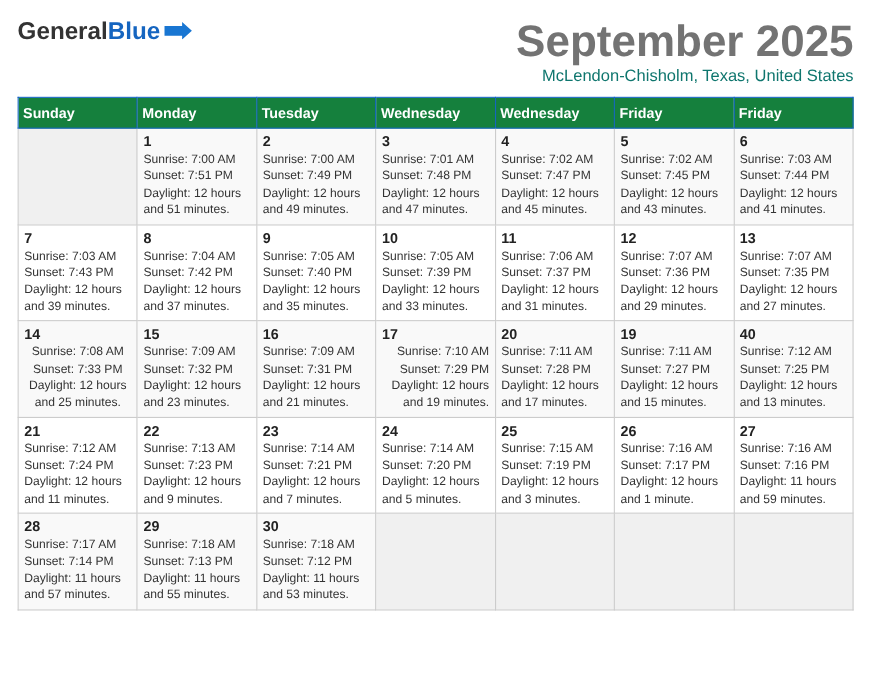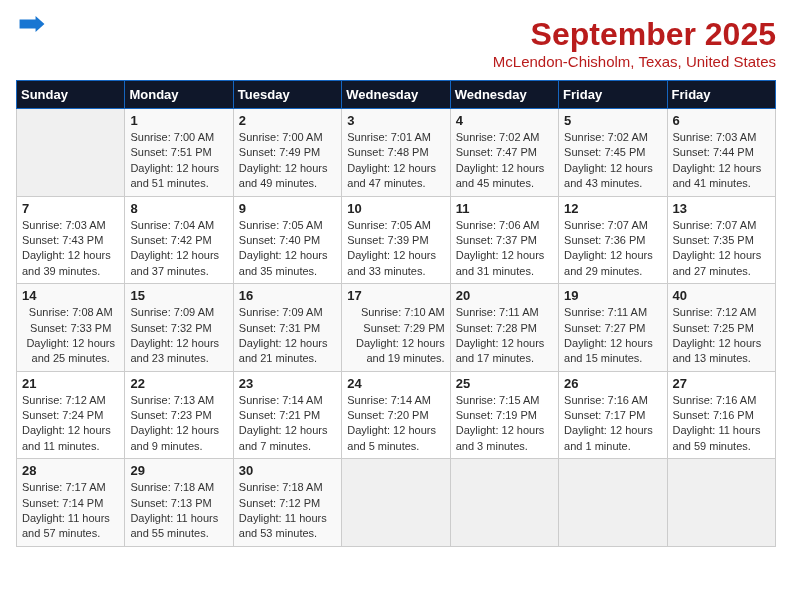--- a/index.html
+++ b/index.html
@@ -30,35 +30,35 @@
     .logo-text span.blue { color: #1565c0; }
     .logo-arrow {
       width: 28px;
       height: 16px;
       margin-left: 2px;
     }
     .title-area {
       text-align: right;
     }
     .month-title {
-      font-size: 32px;
+      font-size: 40px;
       font-weight: bold;
-      color: #b91c1c;
+      color: #737373;
     }
     .location-title {
       font-size: 15px;
-      color: #b91c1c;
+      color: #0f766e;
     }
     table {
       width: 100%;
       border-collapse: collapse;
       font-size: 11px;
     }
     thead tr th {
-      background: #0f172a;
+      background: #15803d;
       color: #fff;
       padding: 6px 4px;
       text-align: left;
       font-size: 13px;
       font-weight: bold;
       border: 1px solid #1565c0;
     }
     tbody tr td {
       border: 1px solid #ccc;
       vertical-align: top;
@@ -85,20 +85,23 @@
       background: #ffffff;
     }
     .empty { background: #f0f0f0 !important; }
   </style>
 </head>
 <body>
 
 <div class="header-area">
   <div class="logo">
     <div style="display:flex;align-items:center;">
+      <span class="logo-text">
+        <span>General</span><span class="blue">Blue</span>
+      </span>
       <svg class="logo-arrow" viewBox="0 0 28 18">
         <polygon points="0,4 18,4 18,0 28,9 18,18 18,14 0,14" fill="#1976d2"></polygon>
       </svg>
     </div>
   </div>
   <div class="title-area">
     <div class="month-title">September 2025</div>
     <div class="location-title">McLendon-Chisholm, Texas, United States</div>
   </div>
 </div>

